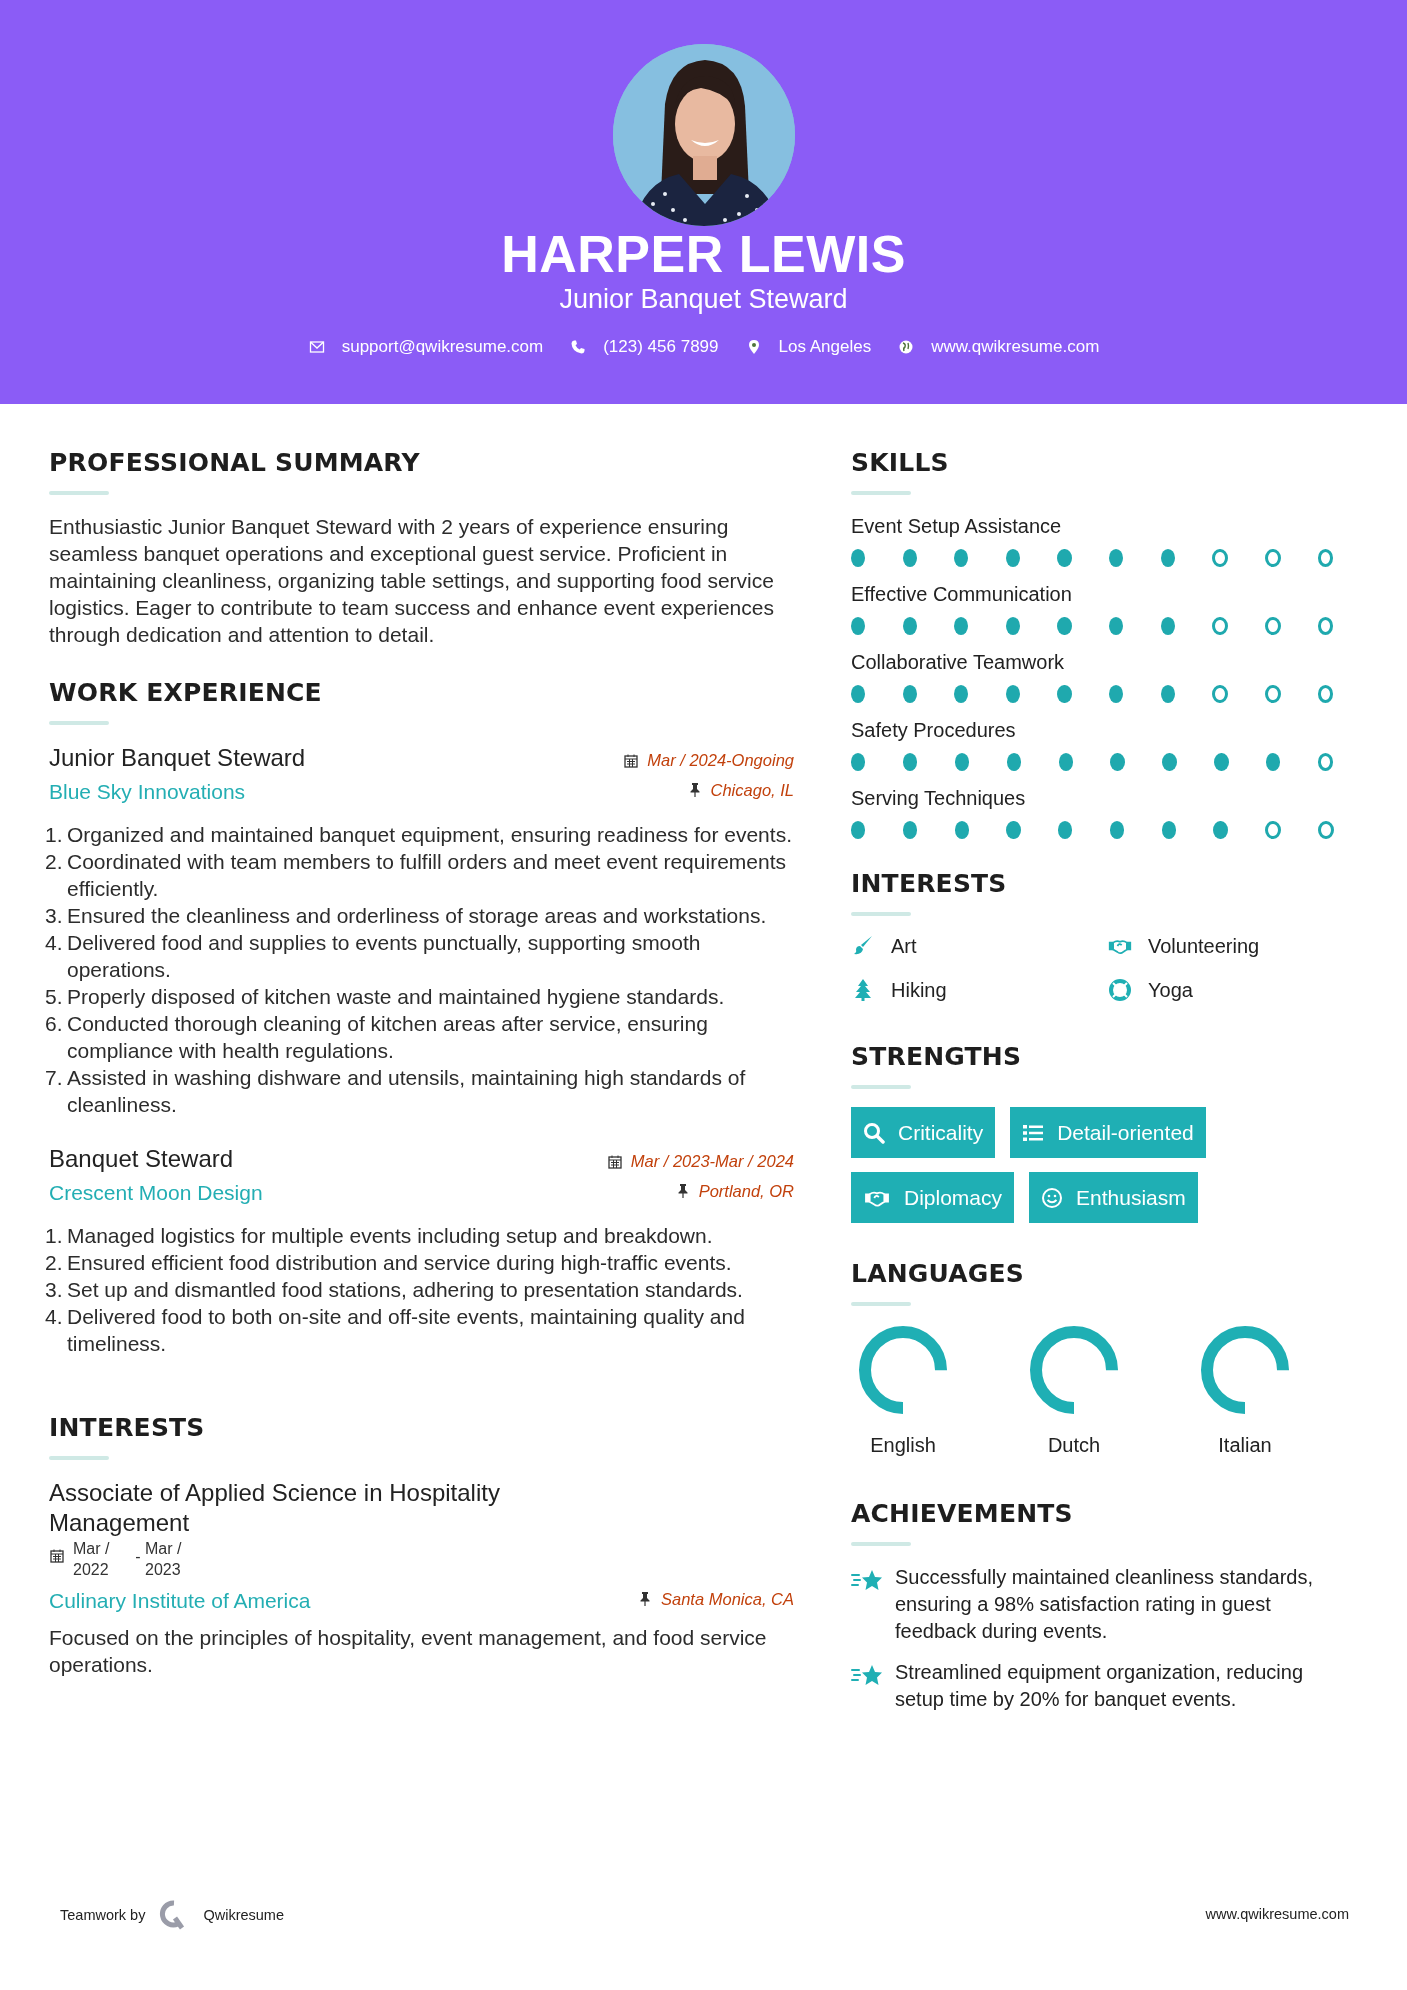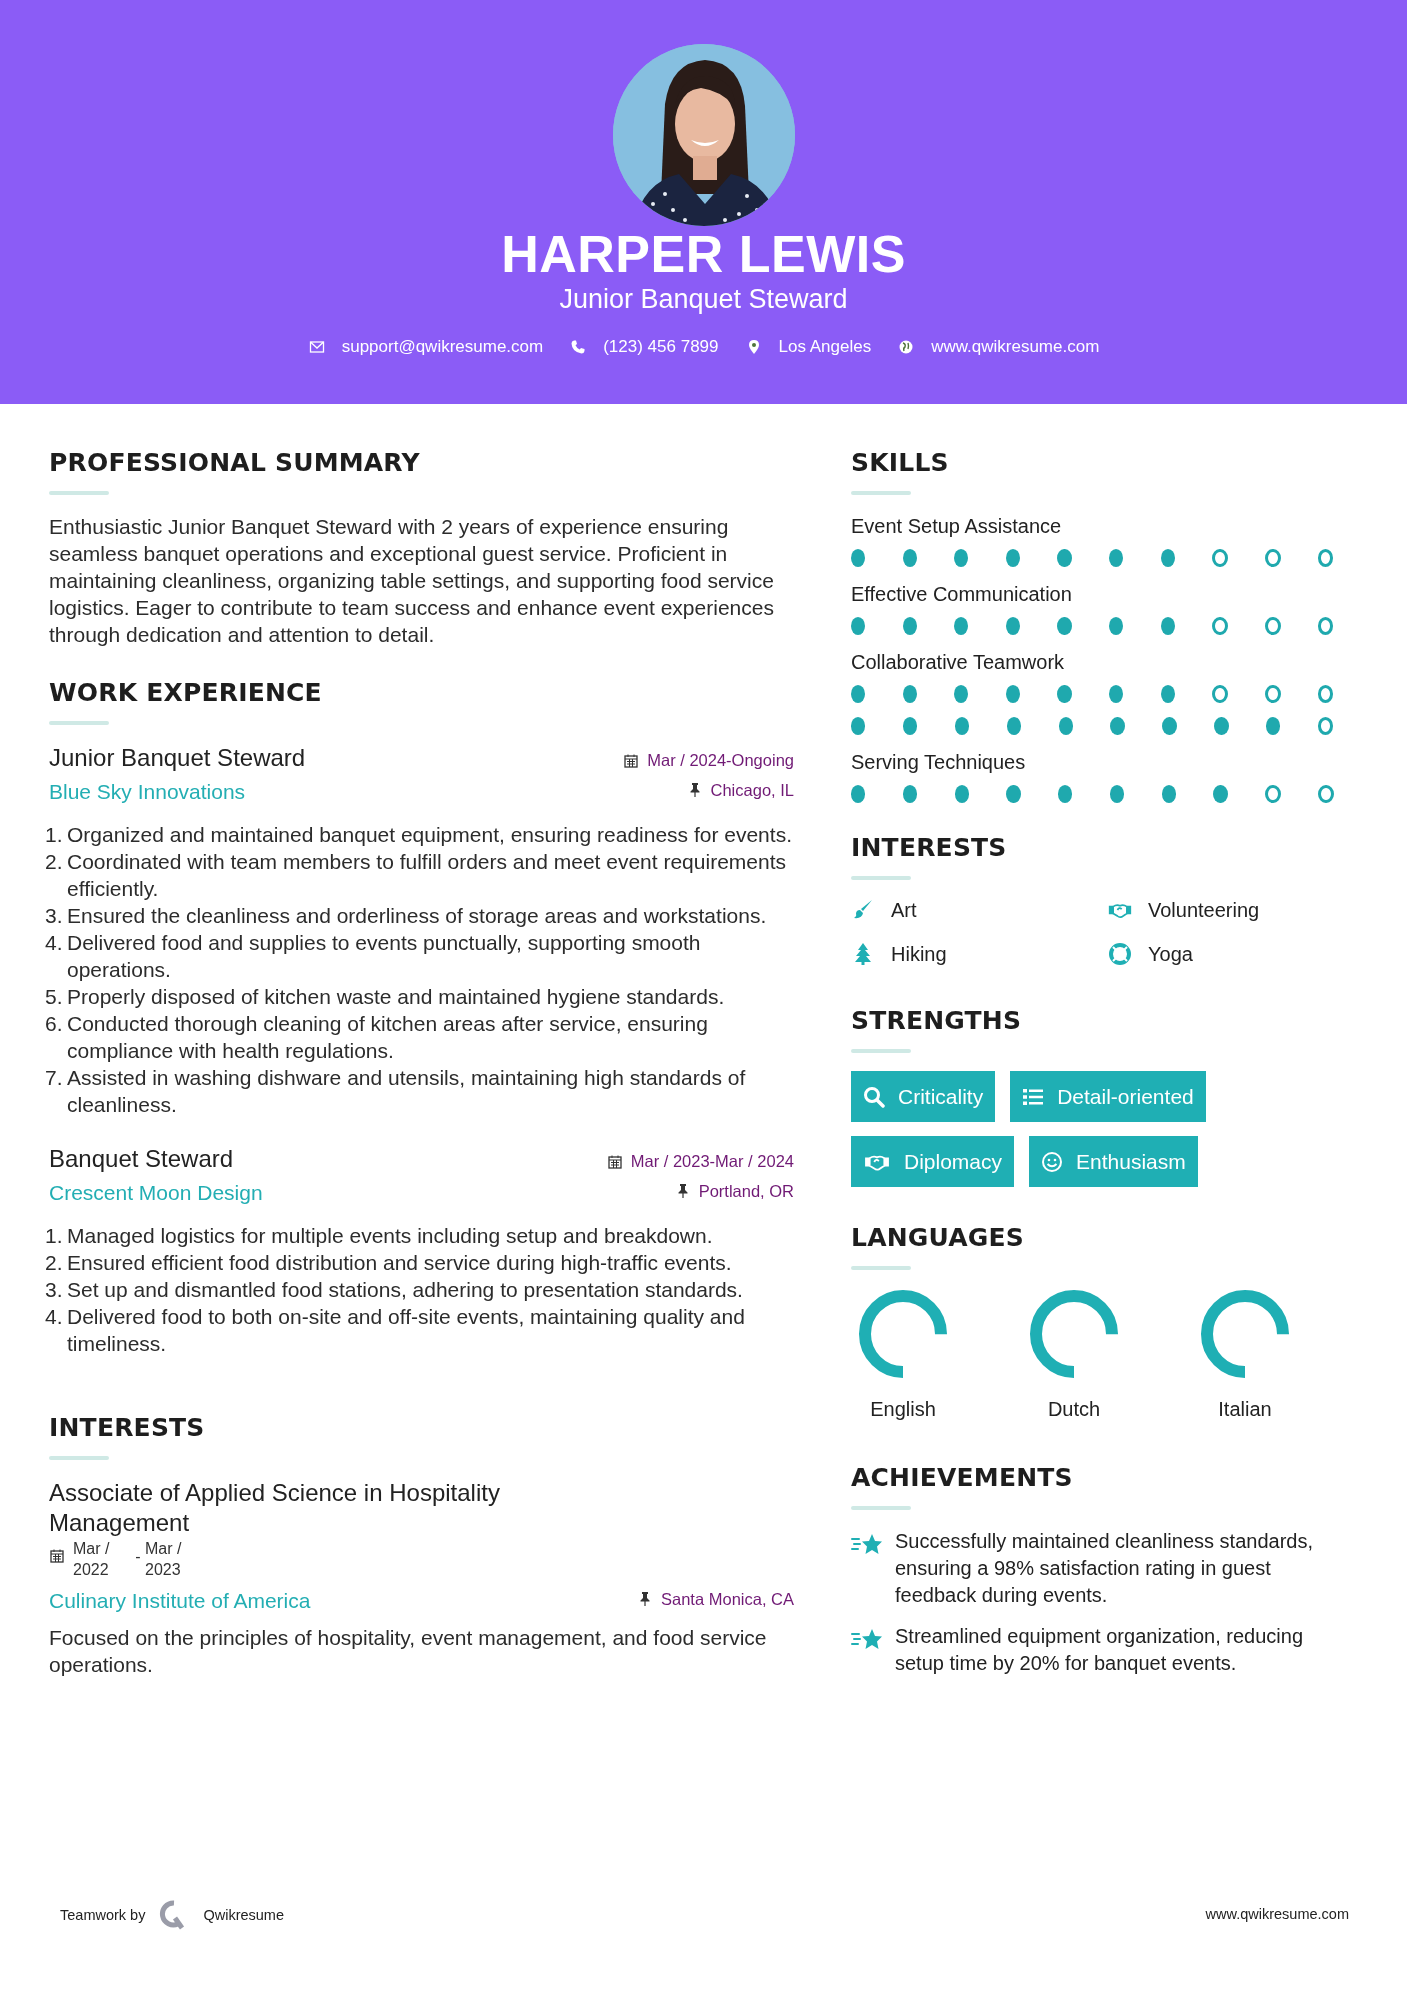--- a/index.html
+++ b/index.html
@@ -21,21 +21,21 @@
 
   .sec-title { font-size: 27px; font-weight: 400; color: #1e1e1e; letter-spacing: 0.2px; font-family: "DejaVu Sans", sans-serif; font-weight: bold; font-size: 25px; }
   .sec-rule { width: 60px; height: 4px; background: #cfe9e5; margin-top: 14px; margin-bottom: 18px; border-radius: 2px; }
 
   .body-text { font-size: 21px; line-height: 27px; color: #2c2c2c; }
 
   .job { position: relative; margin-bottom: 26px; }
   .job-head { display: flex; justify-content: space-between; align-items: flex-start; }
   .job-title { font-size: 24px; color: #222; line-height: 30px; }
   .job-company { font-size: 21px; color: #23aeb3; line-height: 30px; margin-top: 4px; }
-  .meta { font-size: 16.5px; color: #701a75; display: flex; align-items: center; justify-content: flex-end; }
+  .meta { font-size: 16.5px; color: #c2410c; display: flex; align-items: center; justify-content: flex-end; font-style: italic; }
   .meta .ico { width: 16px; height: 16px; margin-right: 8px; display: inline-flex; }
   .meta .ico svg { width: 16px; height: 16px; }
   .job-sub { display: flex; justify-content: space-between; align-items: center; }
   ol.bullets { list-style: none; margin-top: 14px; padding-left: 0; }
   ol.bullets li { font-size: 21px; line-height: 27px; color: #2c2c2c; padding-left: 18px; position: relative; }
   ol.bullets li .num { position: absolute; left: -4px; top: 0; }
 
   .edu-head { display: flex; justify-content: space-between; align-items: flex-start; flex-direction: column; }
   .edu-title { font-size: 24px; line-height: 30px; color: #222; width: 560px; }
   .edu-dates { display: flex; align-items: flex-start; font-size: 16px; line-height: 21px; color: #333; margin-top: 0px; }
@@ -305,20 +305,21 @@
             <span class="dot on"></span>
             <span class="dot on"></span>
             <span class="dot on"></span>
             <span class="dot on"></span>
             <span class="dot off"></span>
             <span class="dot off"></span>
             <span class="dot off"></span>
           </div>
         </div>
         <div class="skill">
+          <div class="skill-name">Safety Procedures</div>
           <div class="dots">
             <span class="dot on"></span>
             <span class="dot on"></span>
             <span class="dot on"></span>
             <span class="dot on"></span>
             <span class="dot on"></span>
             <span class="dot on"></span>
             <span class="dot on"></span>
             <span class="dot on"></span>
             <span class="dot on"></span>

